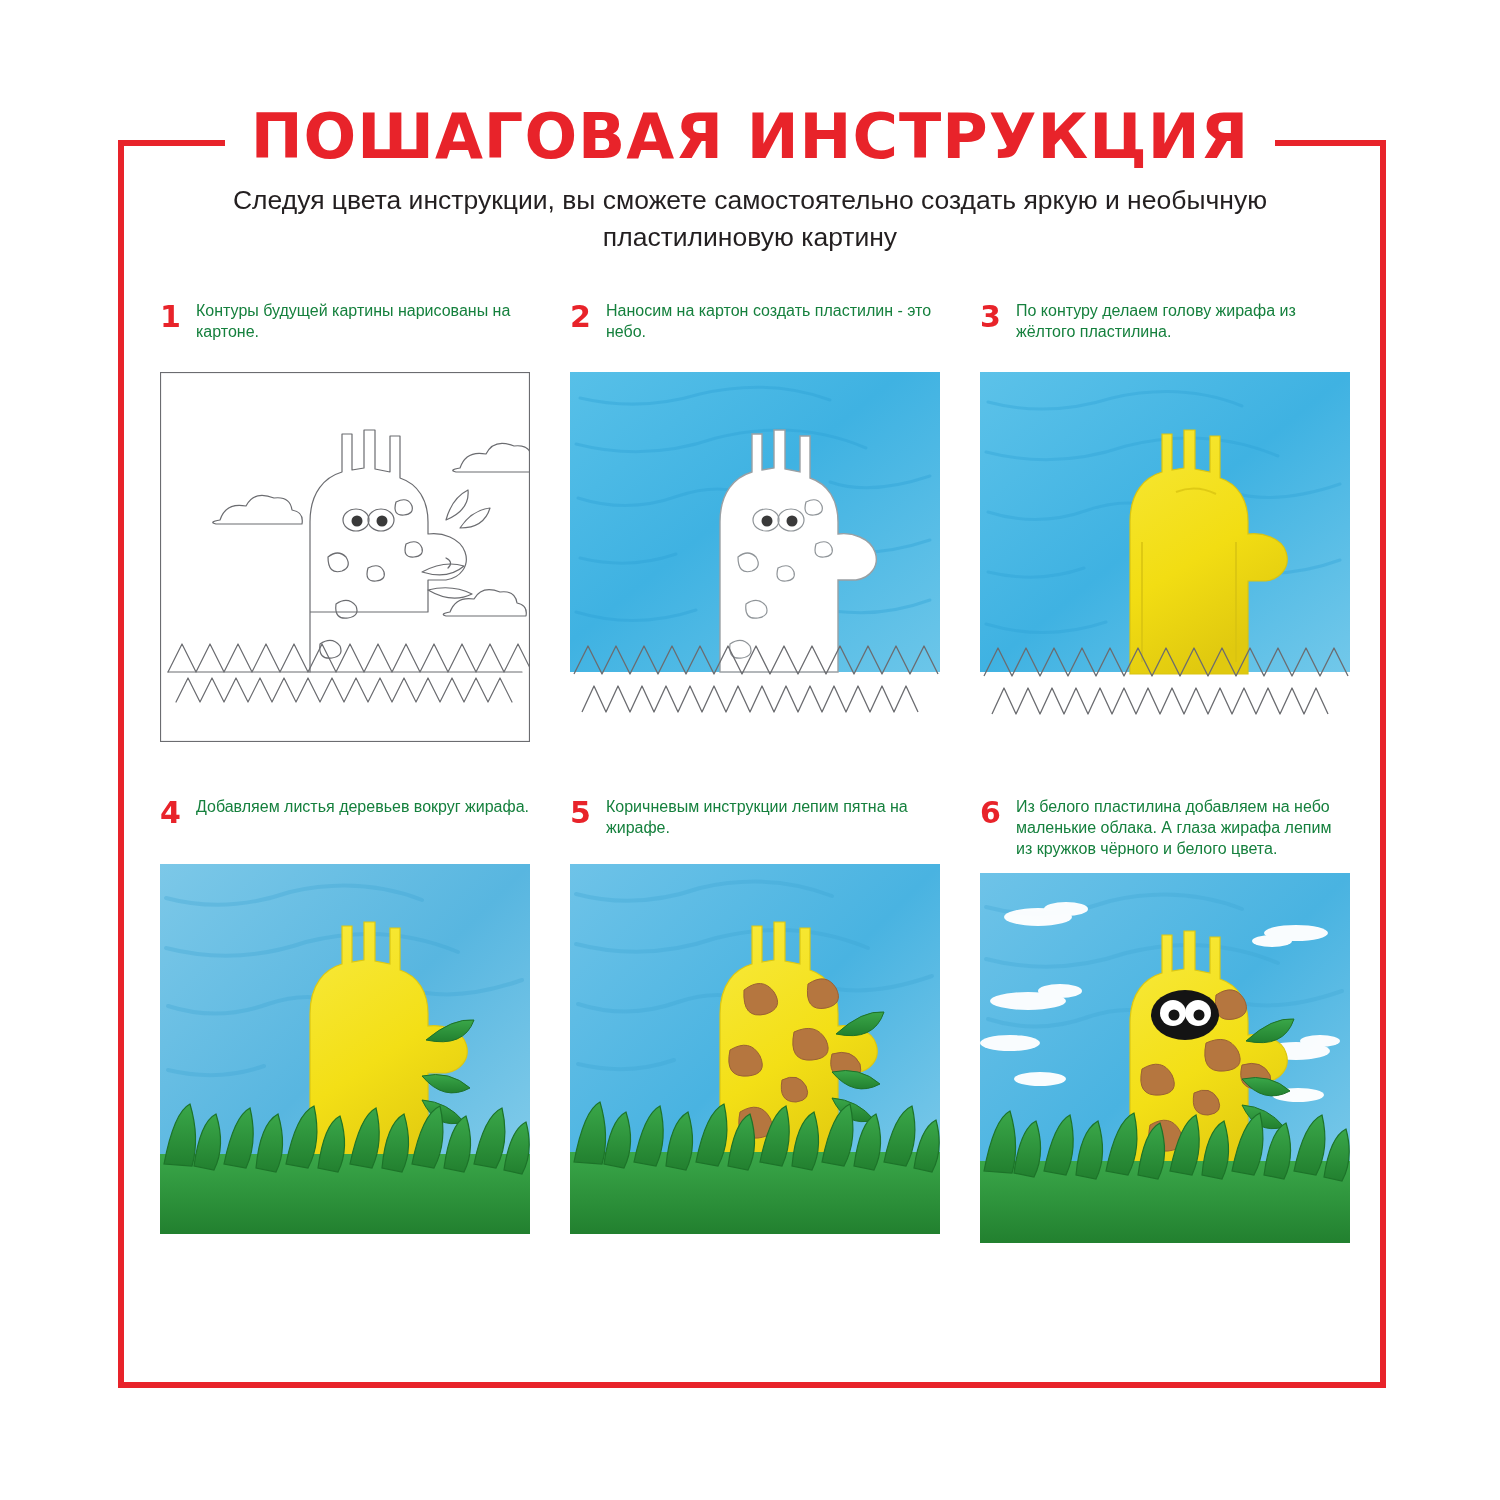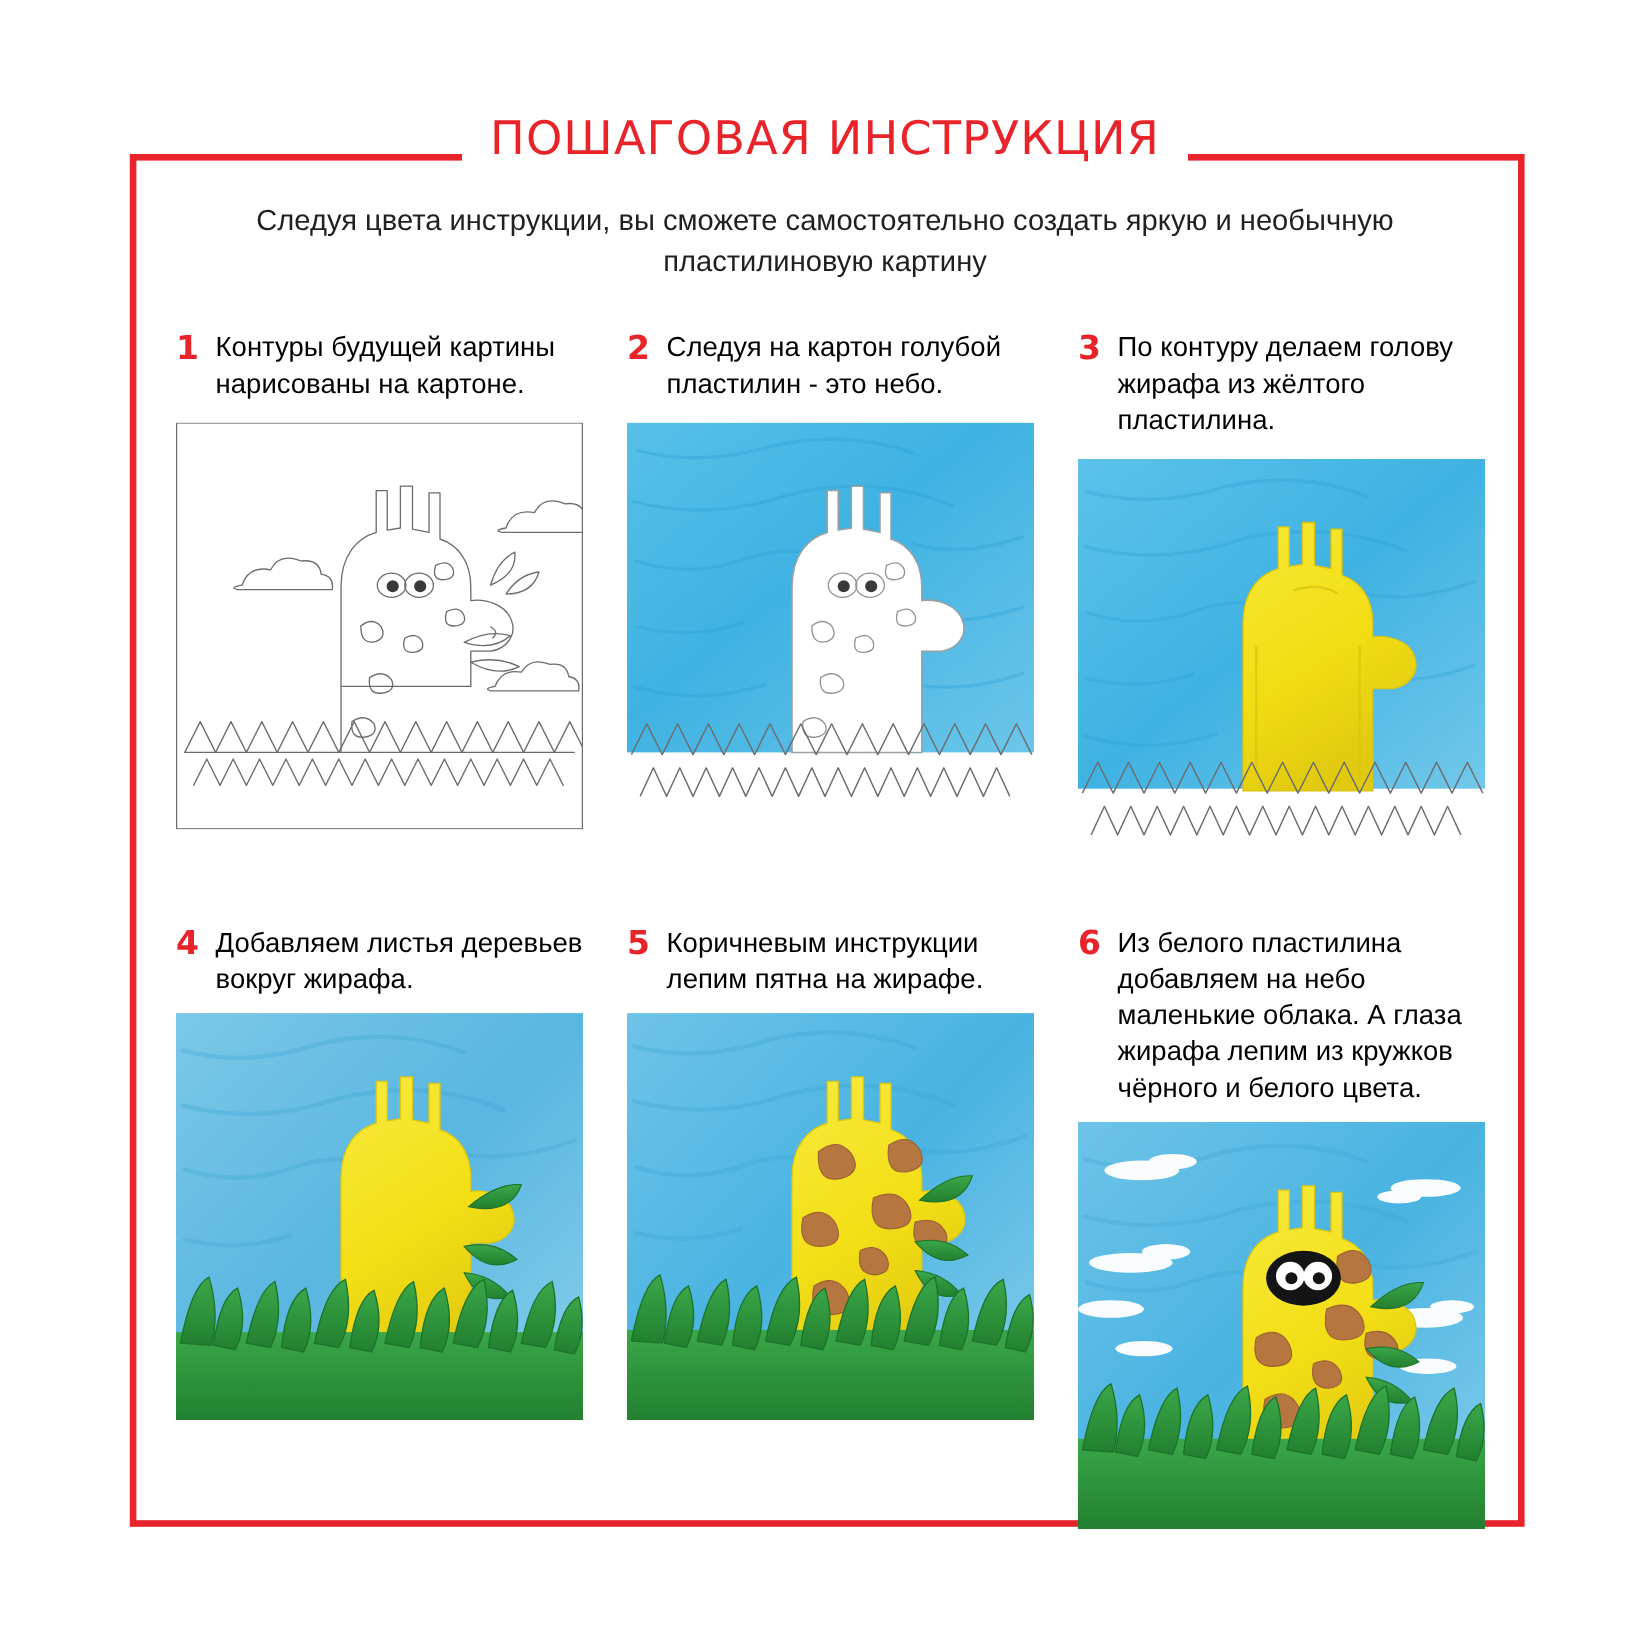--- a/index.html
+++ b/index.html
@@ -42,22 +42,22 @@
     text-align: center;
     z-index: 5;
   }
   .title-inner {
     display: inline-block;
     background: #ffffff;
     padding: 0 26px;
   }
   .title {
     font-family: "DejaVu Sans", "Liberation Sans", sans-serif;
-    font-weight: normal;
-    font-size: 42px;
+    font-weight: bold;
+    font-size: 62px;
     letter-spacing: 1px;
     color: #e8232a;
     line-height: 1.05;
     white-space: nowrap;
     margin: 0;
   }
 
   .subtitle {
     position: absolute;
     left: 190px;
@@ -95,23 +95,23 @@
     font-family: "DejaVu Sans", "Liberation Sans", sans-serif;
     font-weight: bold;
     font-size: 30px;
     color: #e8232a;
     line-height: 1;
     padding-top: 2px;
     width: 24px;
     flex: none;
   }
   .step-text {
-    font-size: 25px;
+    font-size: 16px;
     line-height: 1.32;
-    color: #000000;
+    color: #15803d;
   }
 
   .thumb {
     margin-top: 18px;
     width: 370px;
     height: 370px;
     position: relative;
     overflow: hidden;
     background: #ffffff;
   }
@@ -179,21 +179,21 @@
               <path d="M8 300 L362 300"></path>
               <path d="M16 330 l12 -24 l12 24 l12 -24 l12 24 l12 -24 l12 24 l12 -24 l12 24 l12 -24 l12 24 l12 -24 l12 24 l12 -24 l12 24 l12 -24 l12 24 l12 -24 l12 24 l12 -24 l12 24 l12 -24 l12 24 l12 -24 l12 24 l12 -24 l12 24 l12 -24 l12 24"></path>
             </g>
           </svg>
         </div>
       </div>
 
       <div class="col">
         <div class="step-head">
           <div class="step-num">2</div>
-          <div class="step-text">Следуя на картон голубой пластилин - это небо.</div>
+          <div class="step-text">Наносим на картон создать пластилин - это небо.</div>
         </div>
         <div class="thumb">
           <svg class="art" viewBox="0 0 370 370" xmlns="http://www.w3.org/2000/svg">
             <defs>
               <linearGradient id="sky2" x1="0" y1="0" x2="1" y2="1">
                 <stop offset="0%" stop-color="#57c0e8"></stop>
                 <stop offset="45%" stop-color="#3fb2e2"></stop>
                 <stop offset="100%" stop-color="#6cc6e9"></stop>
               </linearGradient>
             </defs>

